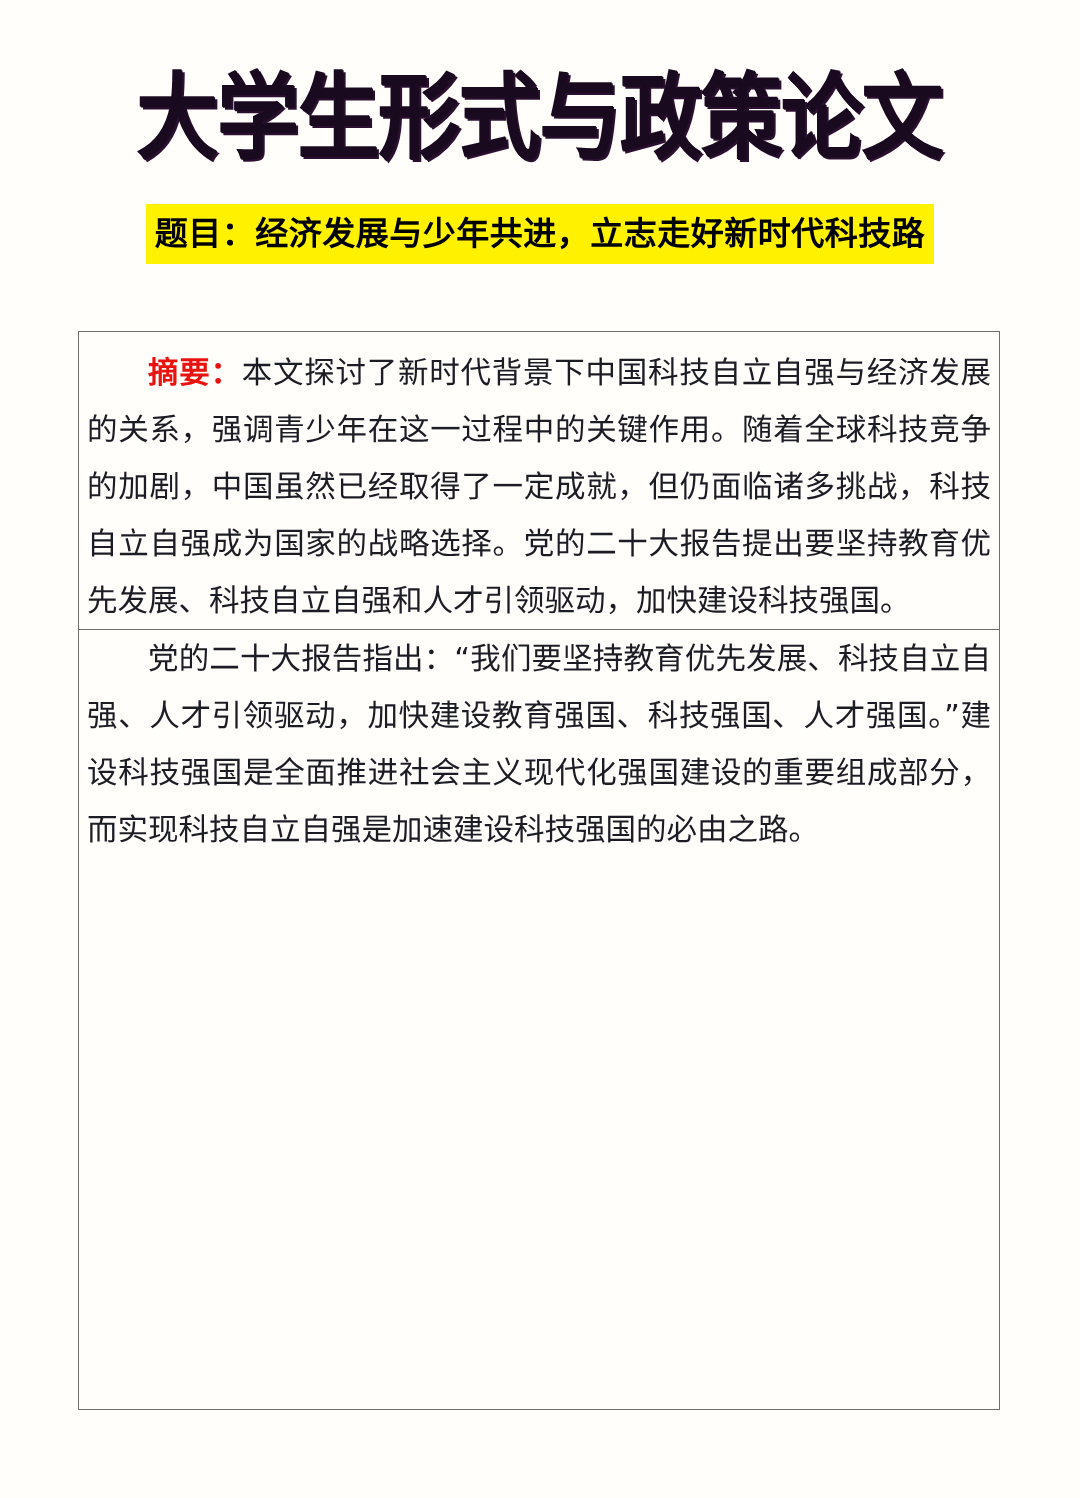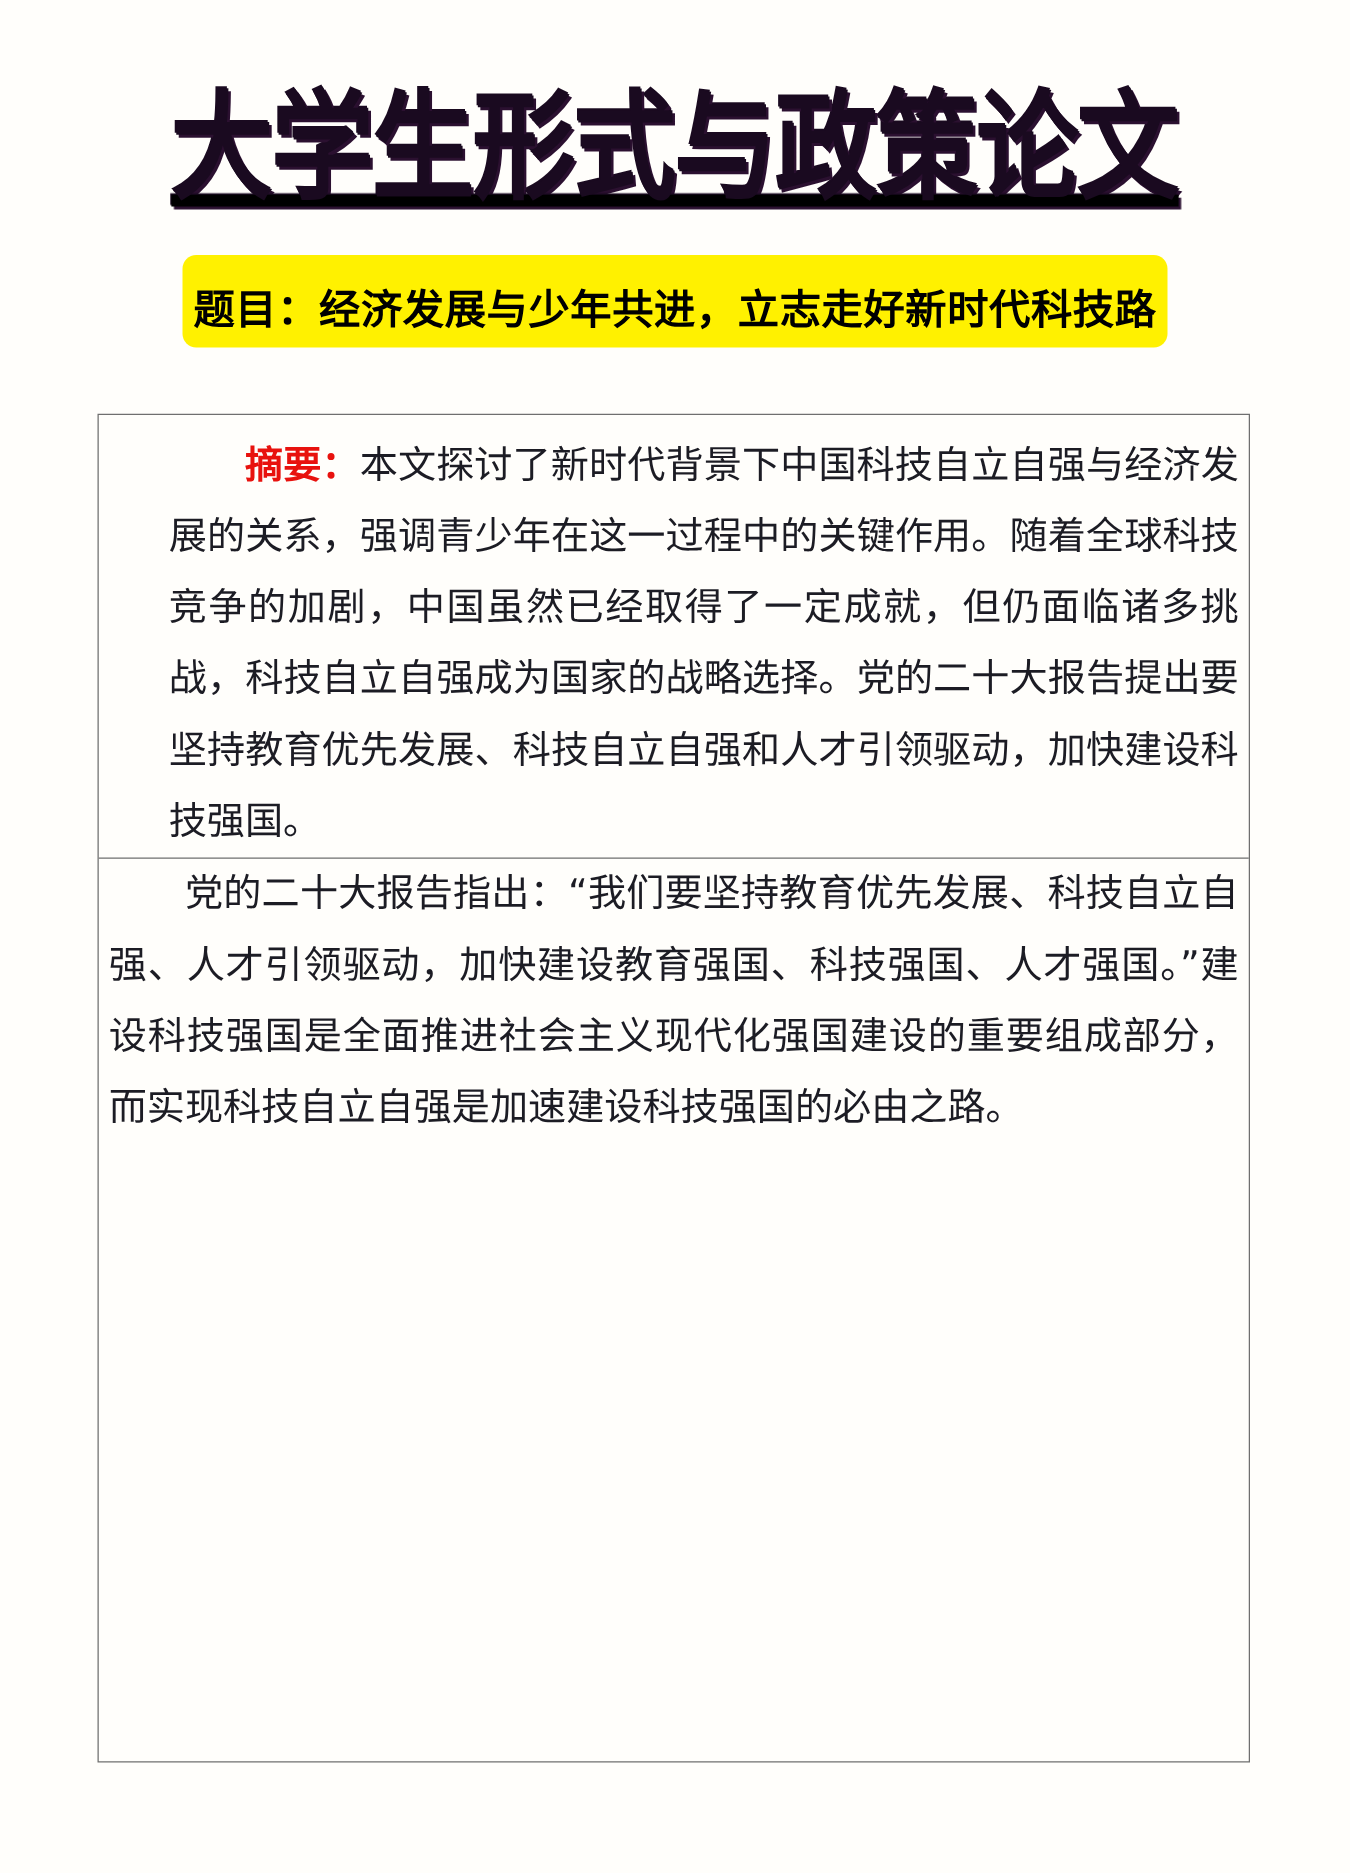--- a/index.html
+++ b/index.html
@@ -14,21 +14,20 @@
     font-family: "Liberation Sans", "DejaVu Sans", sans-serif;
     overflow: hidden;
     position: relative;
   }
 
   .page {
     width: 1080px;
     height: 1110px;
     position: relative;
     box-sizing: border-box;
-    text-decoration: underline;
   }
 
   
   .header {
     padding-top: 72px;
     text-align: center;
   }
 
   .doc-title {
     font-family: "DejaVu Sans", "Liberation Sans", sans-serif;
@@ -51,24 +50,23 @@
   }
 
   .doc-subtitle {
     display: inline-block;
     background: #fff100;
     color: #000000;
     font-family: "DejaVu Sans", "Liberation Sans", sans-serif;
     font-weight: 700;
     font-size: 33px;
     line-height: 1.45;
-    padding: 20px 9px 6px 9px;
+    padding: 6px 9px 6px 9px;
     white-space: nowrap;
     letter-spacing: 0.5px;
-    border-radius: 11px;
   }
 
   
   .content-box {
     position: absolute;
     left: 78px;
     top: 331px;
     width: 922px;
     height: 1079px;
     border: 1.5px solid #6f6f6f;
@@ -97,21 +95,20 @@
     font-weight: 500;
     word-break: break-all;
   }
 
   .para.indent {
     text-indent: 2em;
   }
 
   .para-pad-top {
     padding-top: 12px;
-    margin-left: 48px;
   }
 
   .para-pad-bottom {
     padding-bottom: 11px;
   }
 
   .label {
     color: #e8120e;
     font-weight: 700;
     font-family: "DejaVu Sans", "Liberation Sans", sans-serif;

